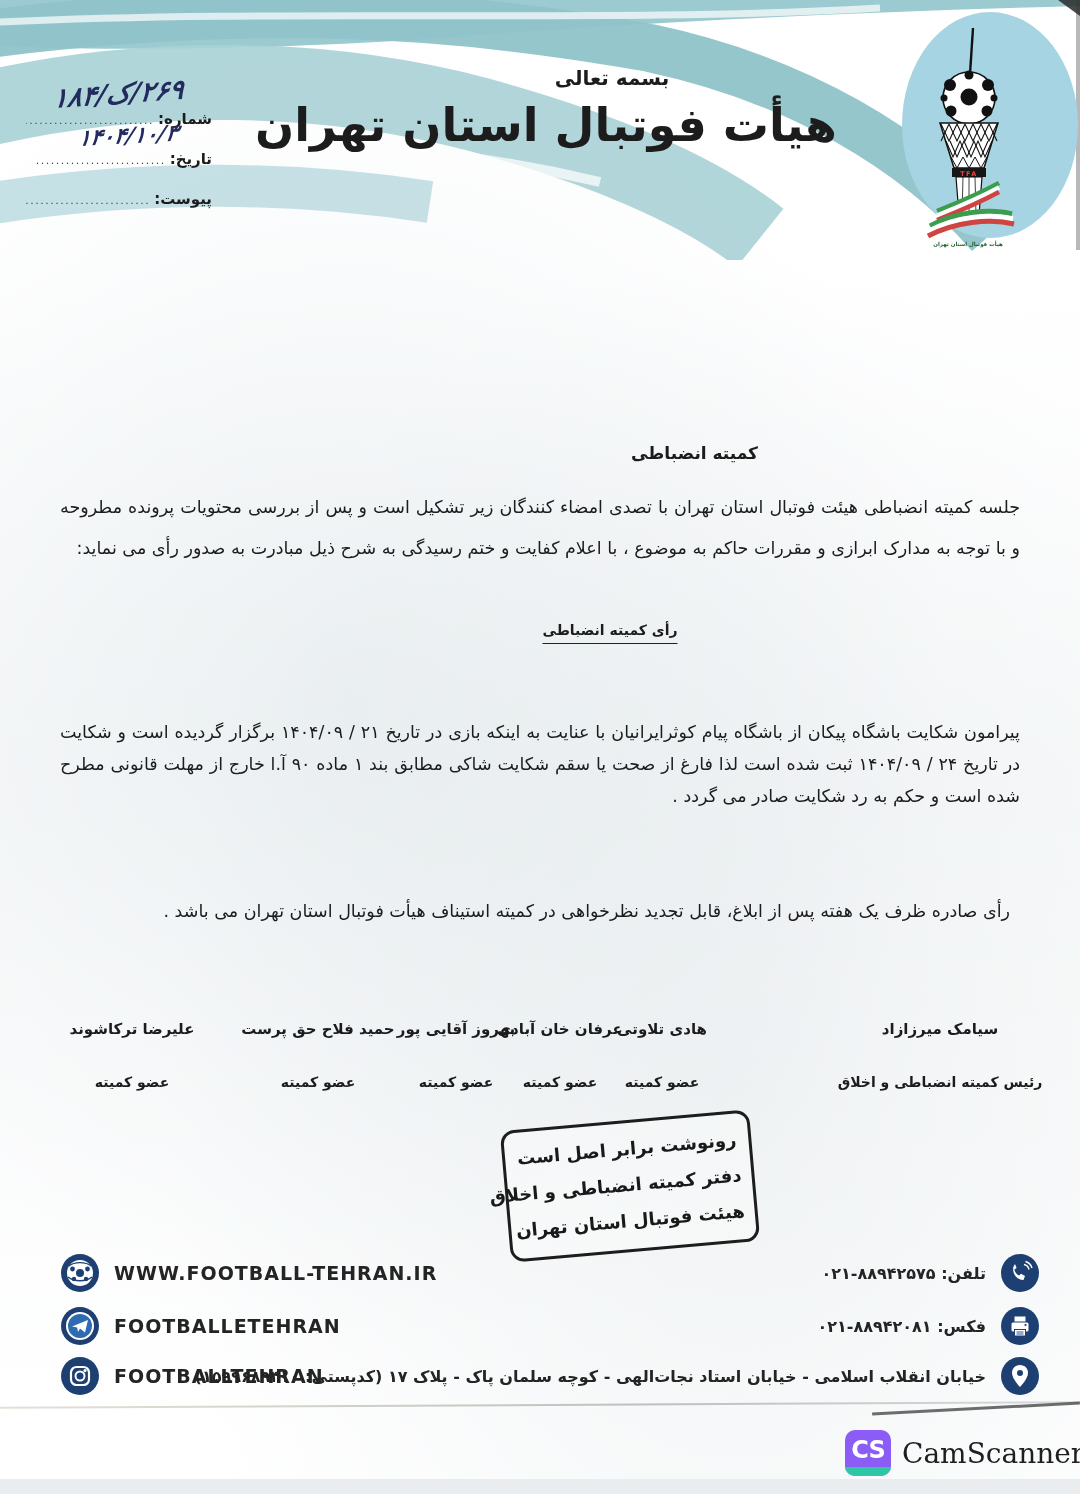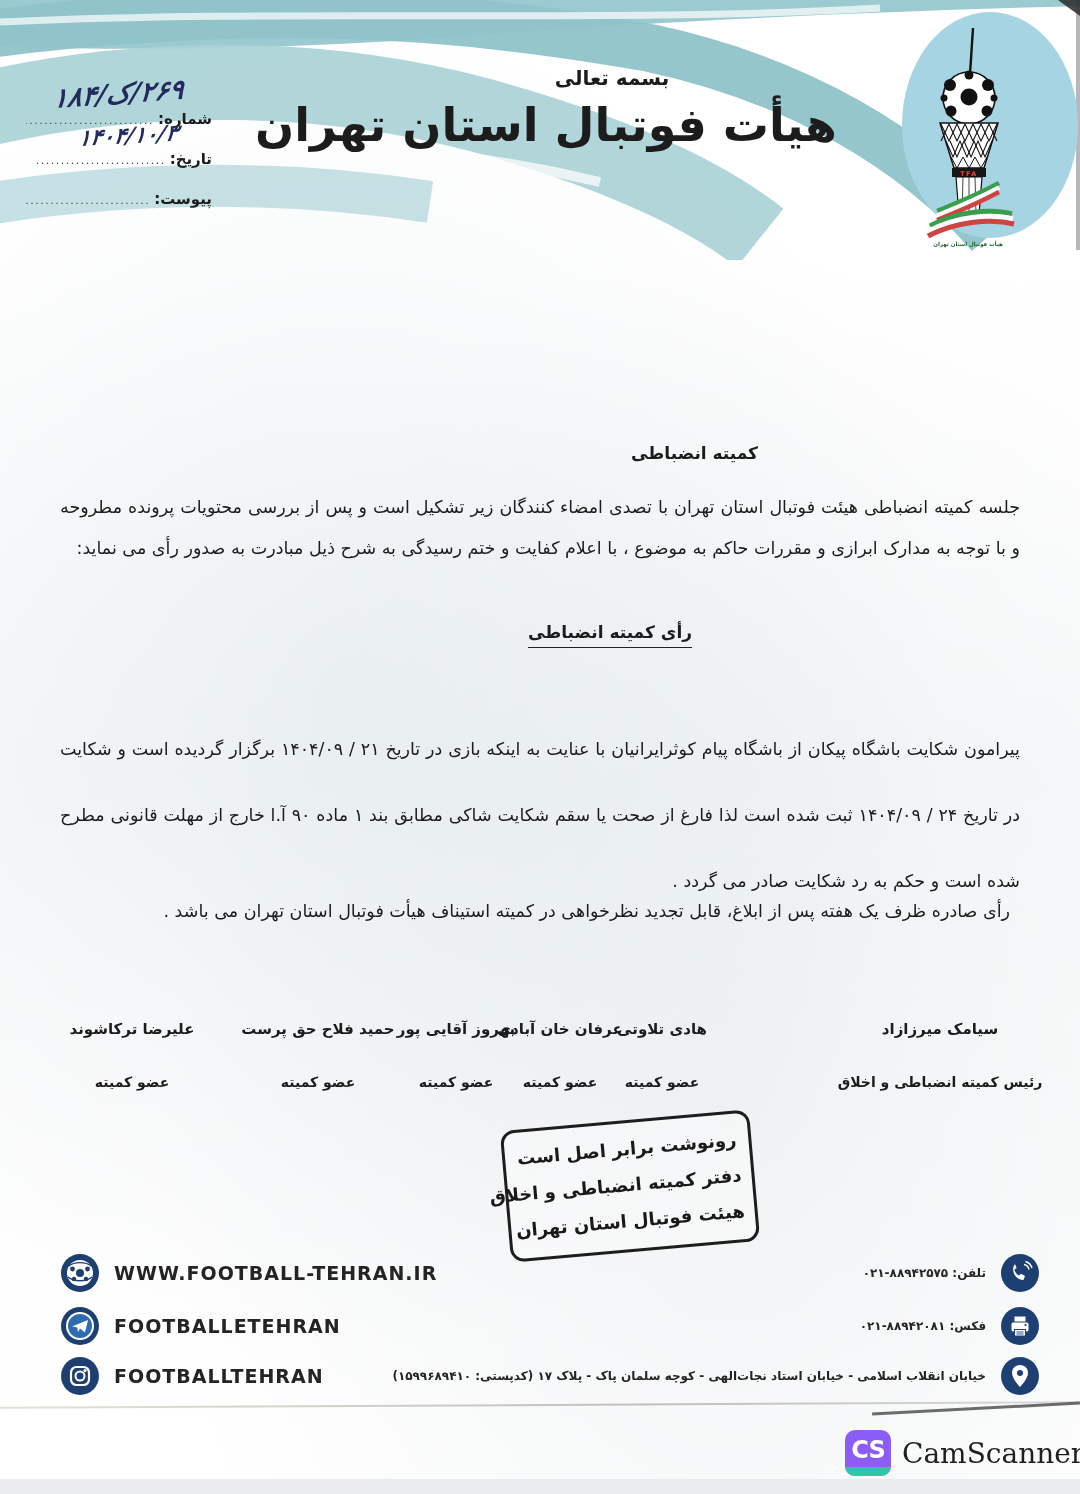--- a/index.html
+++ b/index.html
@@ -44,24 +44,24 @@
     font-size:17px; font-weight:bold; white-space:nowrap;
   }
   .para{
     position:absolute; right:60px; width:960px; direction:rtl;
     text-align:justify; text-align-last:right;
     font-size:17.5px; margin:0;
   }
   .intro{top:487px; line-height:41px;}
   .verdict-heading{
     position:absolute; top:622px; left:610px; transform:translateX(-50%);
-    font-size:17px; font-weight:bold; white-space:nowrap;
+    font-size:14px; font-weight:bold; white-space:nowrap;
     border-bottom:1.5px solid #222; padding-bottom:5px;
   }
-  .verdict{top:716px; line-height:66px;}
+  .verdict{top:716px; line-height:32px;}
   .appeal{
     position:absolute; top:893px; right:62px; direction:rtl; text-align:right;
     font-size:17.5px; white-space:nowrap; margin:8px;
   }
   
   .sig{position:absolute; top:1020px; transform:translateX(-50%); text-align:center; white-space:nowrap;}
   .sig-name{font-size:15px; font-weight:bold; margin-bottom:36px;}
   .sig-role{font-size:14px; font-weight:bold;}
   
   .stamp{
@@ -75,21 +75,21 @@
   .stamp div{font-size:18px; font-weight:bold; line-height:36px; white-space:nowrap; color:#191919;}
   
   .f-row{position:absolute; display:flex; align-items:center;}
   .f-icon{width:40px; height:40px; flex:0 0 40px;}
   .f-left1{left:60px; top:1253px;}
   .f-left2{left:60px; top:1306px;}
   .f-left3{left:60px; top:1356px;}
   .f-latin{margin-left:14px; font-size:19px; font-weight:bold; letter-spacing:1px; color:#242424; white-space:nowrap;}
   .f-right{right:40px; flex-direction:row-reverse;}
   .f-right1{top:1253px;} .f-right2{top:1306px;} .f-right3{top:1356px;}
-  .f-fa{margin-right:14px; direction:rtl; font-size:12px; font-weight:bold; color:#242424; white-space:nowrap;}
+  .f-fa{margin-right:14px; direction:rtl; font-size:16px; font-weight:bold; color:#242424; white-space:nowrap;}
   .f-num{direction:ltr; unicode-bidi:isolate;}
   
   .scan-edge{
     position:absolute; top:1404px; left:0; width:1080px; height:2px;
     background:linear-gradient(90deg, rgba(150,130,95,.25), rgba(90,85,75,.35) 60%, rgba(40,40,40,.15));
     transform:rotate(-.3deg);
   }
   .scan-edge-dark{
     position:absolute; top:1407px; left:872px; width:208px; height:3px;
     background:#3c3c3c; opacity:.75; transform:rotate(-3deg);

